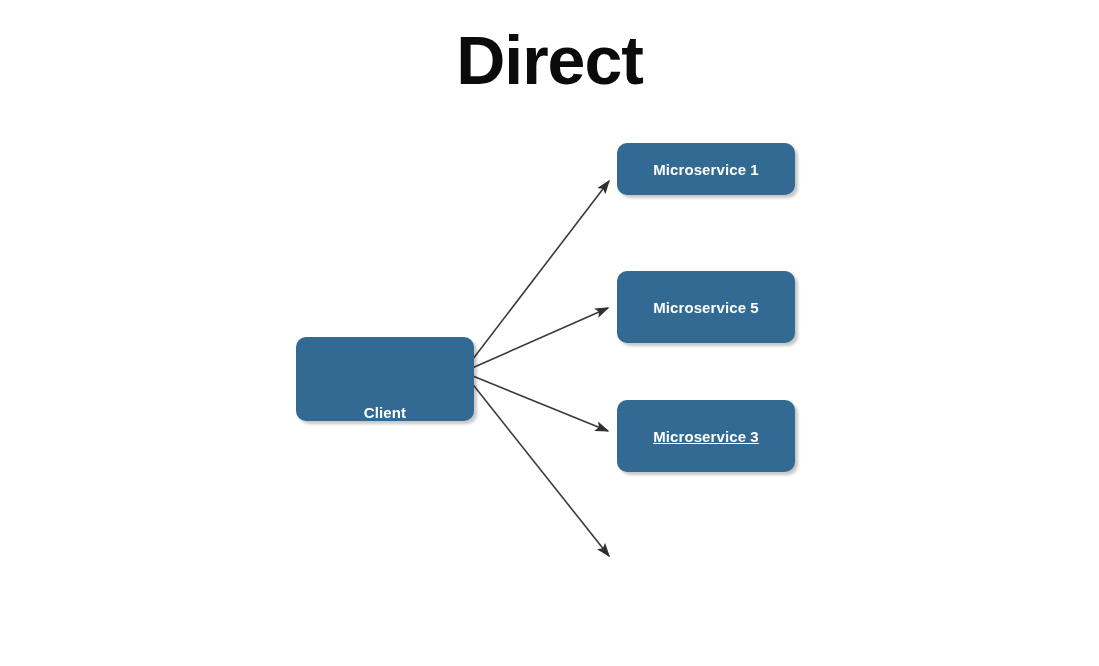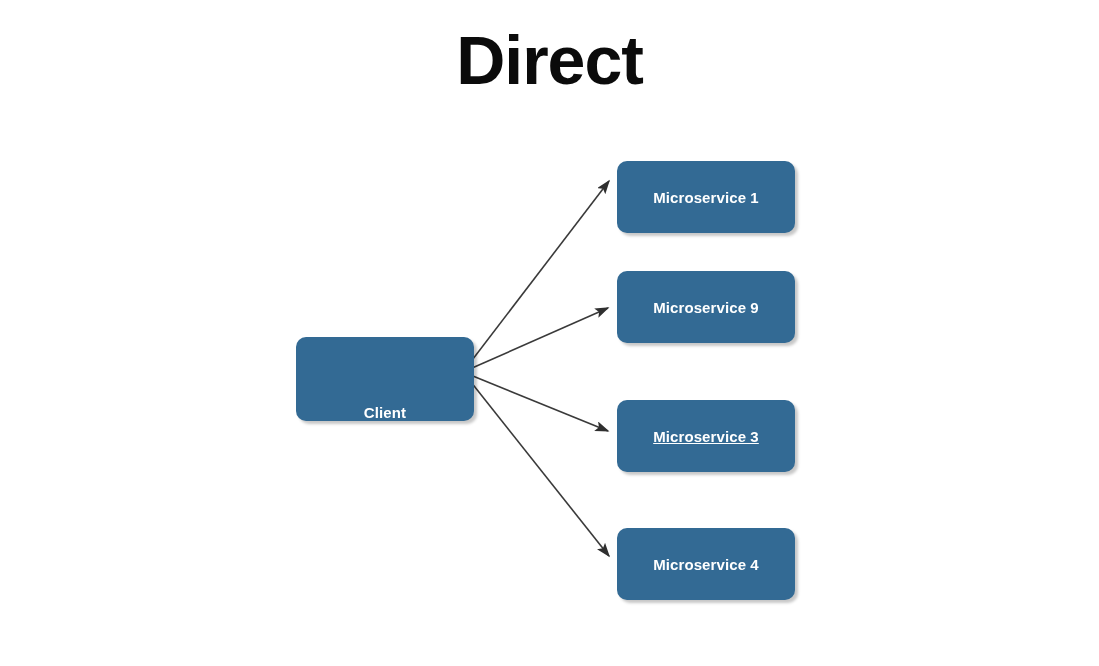--- a/index.html
+++ b/index.html
@@ -71,21 +71,21 @@
   }
 
   #node-client {
     left: 296px;
     top: 337px;
     width: 178px;
     height: 84px;
     align-items: flex-end;
   }
 
-  #node-ms-1 { left: 617px; top: 143px;  width: 178px; height: 72px; margin-top: 18px; }
+  #node-ms-1 { left: 617px; top: 143px;  width: 178px; height: 52px; }
   #node-ms-2 { left: 617px; top: 271px;  width: 178px; height: 72px; }
   #node-ms-3 { left: 617px; top: 400px;  width: 178px; height: 72px; text-decoration: underline; }
   #node-ms-4 { left: 617px; top: 528px;  width: 178px; height: 72px; }
 </style>
 </head>
 <body>
 
 <div id="canvas">
 
   <div id="diagram-title">Direct</div>
@@ -108,24 +108,21 @@
 
   <div class="node" id="node-client">
     <span class="node-label">Client</span>
   </div>
 
   <div class="node" id="node-ms-1">
     <span class="node-label">Microservice 1</span>
   </div>
 
   <div class="node" id="node-ms-2">
-    <span class="node-label">Microservice 9</span>
+    <span class="node-label">Microservice 5</span>
   </div>
 
   <div class="node" id="node-ms-3">
     <span class="node-label">Microservice 3</span>
   </div>
 
-  <div class="node" id="node-ms-4">
-    <span class="node-label">Microservice 4</span>
-  </div>
 
 </div>
 
 </body></html>

